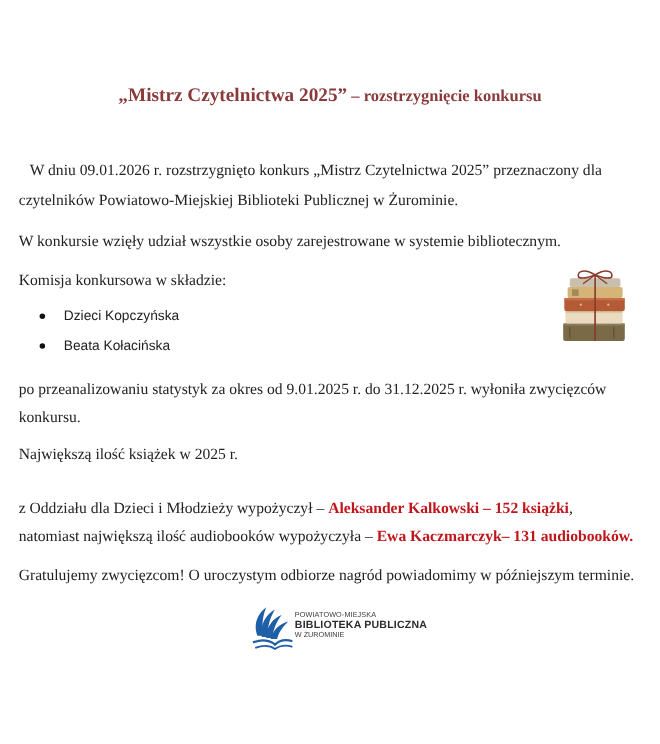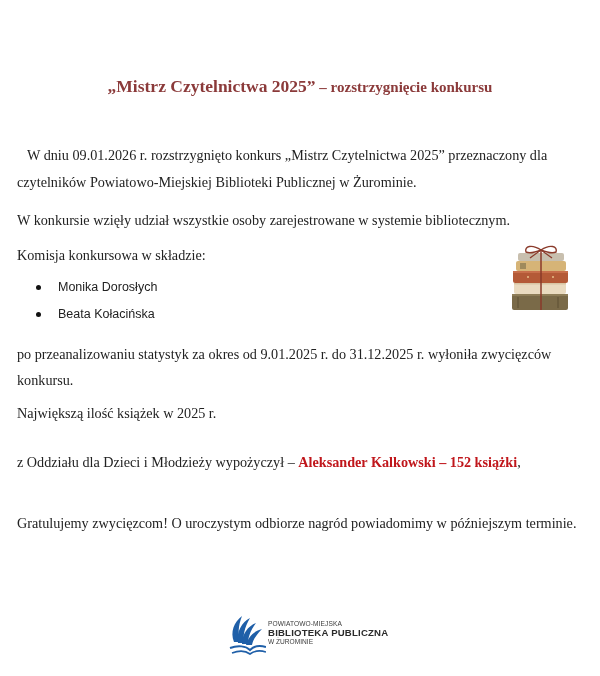--- a/index.html
+++ b/index.html
@@ -73,21 +73,21 @@
     .books {
       position: absolute;
       left: 508px;
       top: 232px;
       width: 66px;
       height: 70px;
     }
     .logo {
       position: absolute;
       left: 228px;
-      top: 600px;
+      top: 536px;
       width: 160px;
       height: 46px;
     }
     .logo .mark {
       position: absolute;
       left: 0; top: 0;
       width: 38px; height: 46px;
     }
     .logo .text {
       position: absolute;
@@ -113,21 +113,21 @@
   <div class="p indent" style="top:132px;">W dniu 09.01.2026 r. rozstrzygnięto konkurs „Mistrz Czytelnictwa 2025” przeznaczony dla</div>
   <div class="p" style="top:159px;">czytelników Powiatowo-Miejskiej Biblioteki Publicznej w Żurominie.</div>
 
   <div class="p" style="top:197px;">W konkursie wzięły udział wszystkie osoby zarejestrowane w systemie bibliotecznym.</div>
 
   <div class="p" style="top:232px;">Komisja konkursowa w składzie:</div>
 
   <ul class="list">
     <li>
       <span class="bullet"></span>
-      <span>Monika Dorosłych</span>
+      <span>Dzieci Kopczyńska</span>
     </li>
     <li>
       <span class="bullet"></span>
       <span>Beata Kołacińska</span>
     </li>
   </ul>
 
   <svg class="books" viewBox="0 0 66 70">
 
     <rect x="4" y="50" width="56" height="16" rx="2" fill="#7a6a48"></rect>
@@ -158,20 +158,23 @@
   <div class="p" style="top:331px;">po przeanalizowaniu statystyk za okres od 9.01.2025 r. do 31.12.2025 r. wyłoniła zwycięzców</div>
   <div class="p" style="top:357px;">konkursu.</div>
 
   <div class="p" style="top:390px;">Największą ilość książek w 2025 r.</div>
 
 
   <div class="p" style="top:439px;text-align:right;">
     <span>z Oddziału dla Dzieci i Młodzieży wypożyczył – </span><span class="hl">Aleksander Kalkowski – 152 książki</span><span>,</span>
   </div>
 
+  <div class="p" style="top:465px;">
+    <span>natomiast największą ilość audiobooków wypożyczyła – </span><span class="hl">Ewa Kaczmarczyk– 131 audiobooków.</span><span></span>
+  </div>
 
   <div class="p" style="top:500px;">Gratulujemy zwycięzcom! O uroczystym odbiorze nagród powiadomimy w późniejszym terminie.</div>
 
   <div class="logo">
     <svg class="mark" viewBox="0 0 38 46">
       <path d="M6 30 C 2 20, 6 10, 14 4 C 10 14, 10 22, 12 30 Z" fill="#1f5fa8"></path>
       <path d="M10 31 C 8 20, 14 10, 22 6 C 16 16, 15 24, 16 31 Z" fill="#1f5fa8"></path>
       <path d="M14 32 C 14 22, 20 14, 28 11 C 22 19, 20 26, 20 32 Z" fill="#1f5fa8"></path>
       <path d="M18 33 C 20 25, 26 19, 34 17 C 28 23, 25 28, 24 33 Z" fill="#1f5fa8"></path>
       <path d="M2 36 C 10 33, 18 34, 22 38 C 26 34, 32 33, 38 35" fill="none" stroke="#1f5fa8" stroke-width="2"></path>

